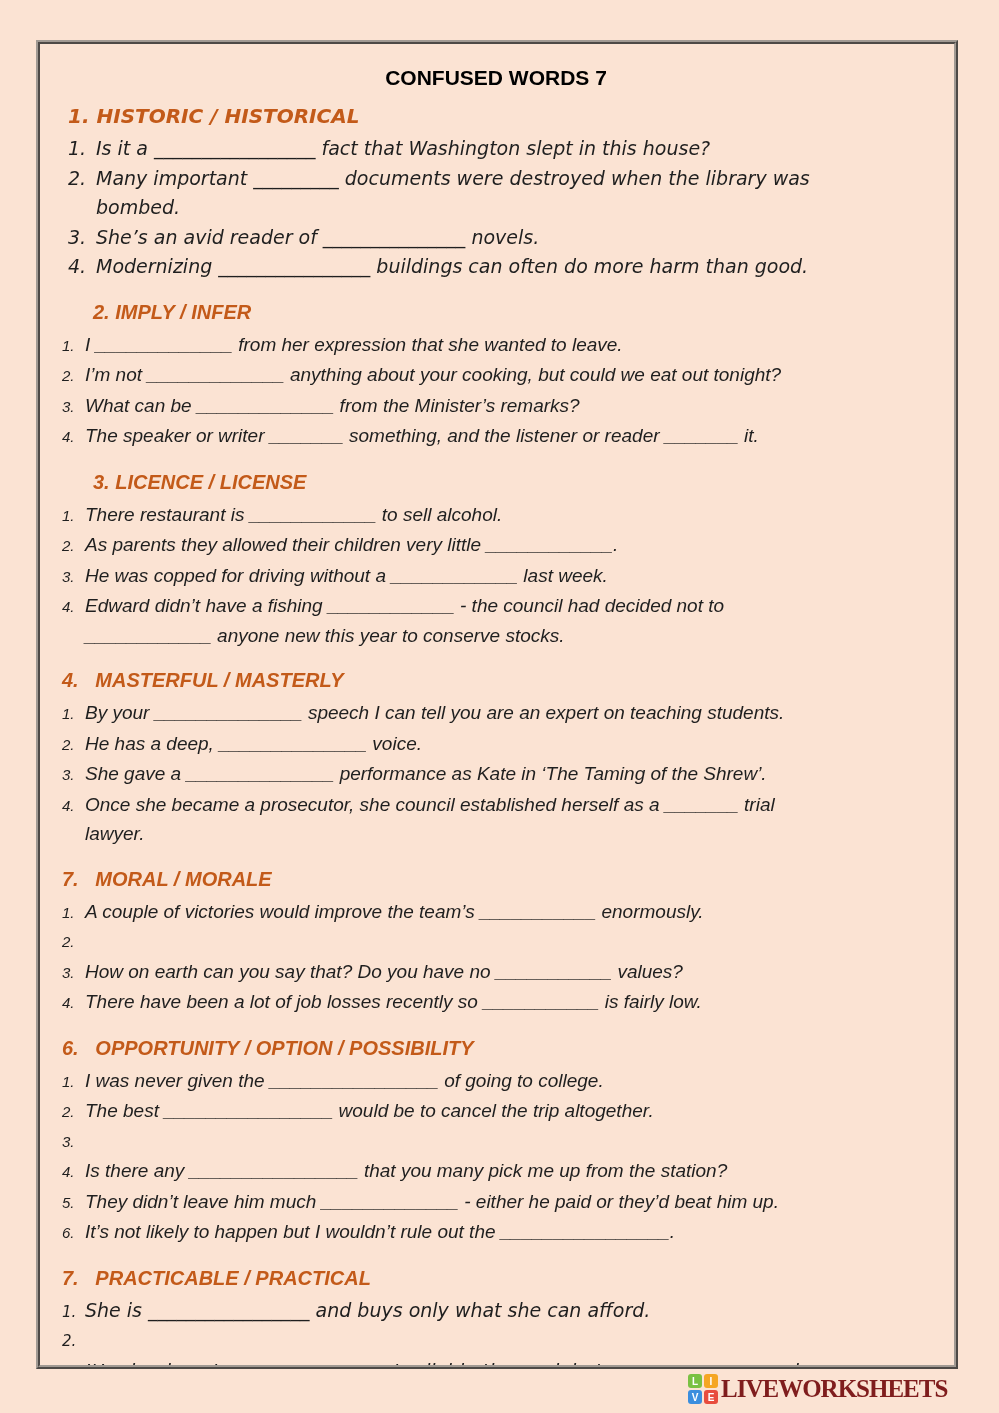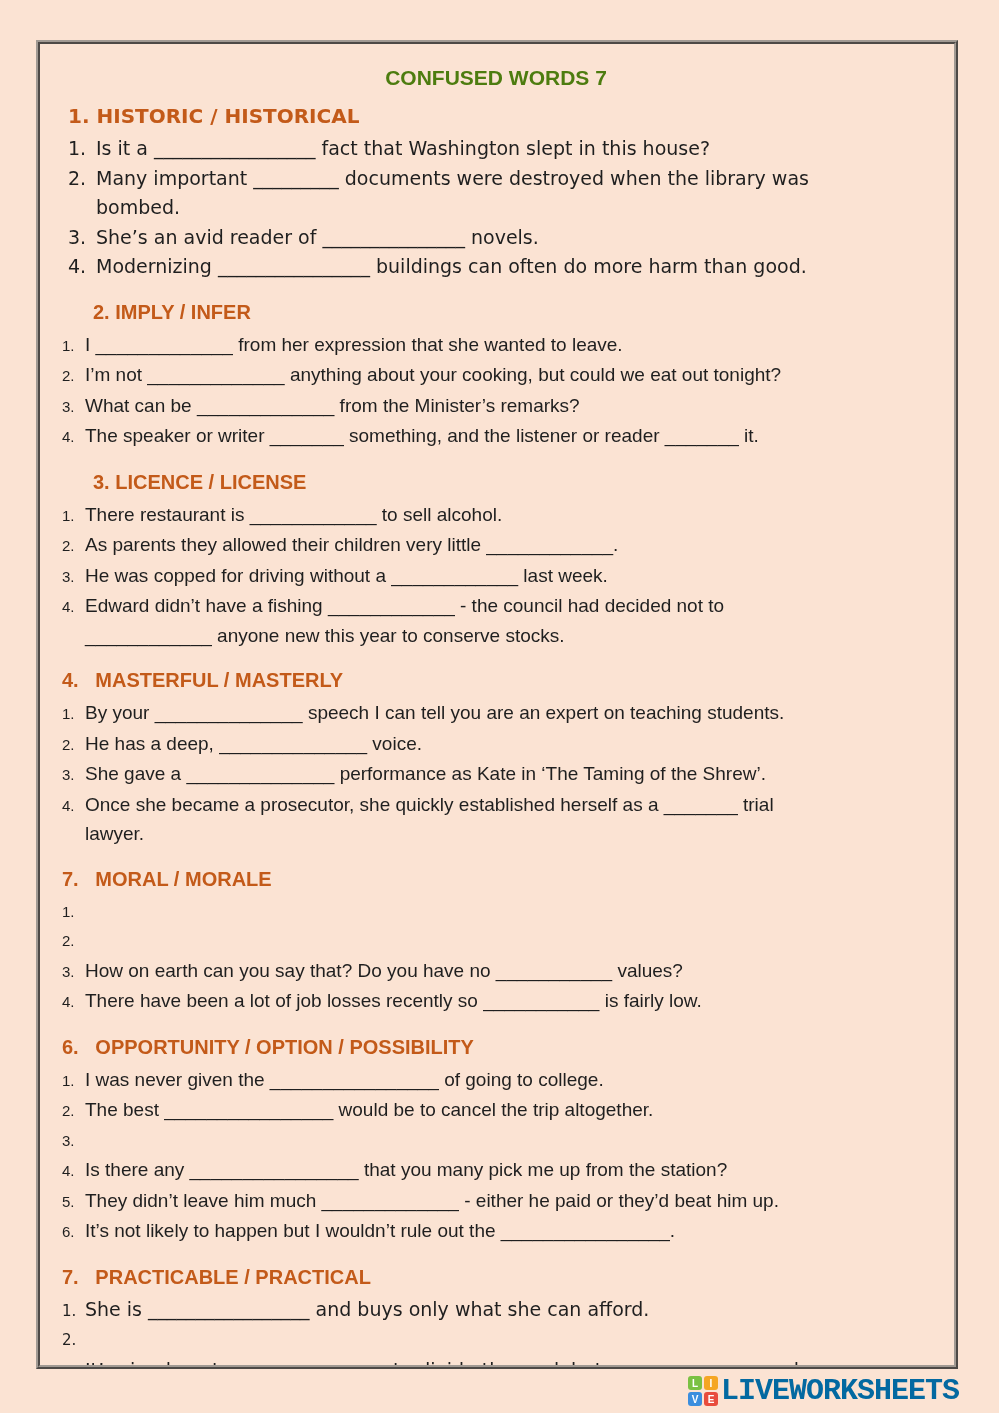--- a/index.html
+++ b/index.html
@@ -13,24 +13,24 @@
     position:absolute;left:36px;top:40px;
     width:922px;height:1329px;box-sizing:border-box;
     border:4px ridge #a19a93;
     padding:18px 24px 0 22px;
     overflow:hidden;
     background:#fbe3d3;
   }
   .title{
     text-align:center;
     font-family:"Liberation Sans",sans-serif;
-    font-weight:bold;font-size:21px;color:#4d7c0f;
+    font-weight:bold;font-size:21px;color:#000000;
     margin:4px 0 12px 0;
   }
-  .sec{margin-top:16px;}
+  .sec{margin-top:16px;font-style:italic;}
   .sec.first{margin-top:10px;}
   .heading{
     font-weight:bold;font-size:20px;color:#c35a19;
     line-height:29px;white-space:pre-wrap;
     font-family:"Liberation Sans",sans-serif;
   }
   .s1 .heading{font-family:"DejaVu Sans",sans-serif;padding-left:6px;}
   .s2 .heading,.s3 .heading{padding-left:31px;}
   .items{margin-top:3px;}
   .item{display:flex;align-items:baseline;line-height:29.5px;font-size:19px;}
@@ -51,23 +51,23 @@
   .logo-sq{
     border-radius:3px;color:#ffffff;
     font-family:"Liberation Sans",sans-serif;font-weight:bold;font-size:10px;
     display:flex;align-items:center;justify-content:center;
   }
   .sq-l{background:#7ac143;}
   .sq-i{background:#f5a623;}
   .sq-v{background:#3b8ede;}
   .sq-e{background:#e84c3d;}
   .wordmark{
-    font-family:Liberation Mono, monospace;
-    font-weight:bold;font-size:30px;letter-spacing:-1px;
-    color:#0369a1;
+    font-family:Liberation Serif, serif;
+    font-weight:bold;font-size:25px;letter-spacing:-1px;
+    color:#7f1d1d;
   }
 </style>
 </head>
 <body>
 
 <div class="sheet">
   <div class="title">CONFUSED WORDS 7</div>
 
   <div class="sec s1 first">
     <div class="heading">1. HISTORIC / HISTORICAL</div>
@@ -147,31 +147,32 @@
       <div class="item">
           <span class="num">2.</span>
           <span class="txt">He has a deep, ______________ voice.</span>
         </div>
       <div class="item">
           <span class="num">3.</span>
           <span class="txt">She gave a ______________ performance as Kate in ‘The Taming of the Shrew’.</span>
         </div>
       <div class="item">
           <span class="num">4.</span>
-          <span class="txt">Once she became a prosecutor, she quickly established herself as a _______ trial
+          <span class="txt">Once she became a prosecutor, she council established herself as a _______ trial
 lawyer.</span>
         </div>
     </div>
   </div>
 
   <div class="sec s5">
     <div class="heading">7.   MORAL / MORALE</div>
     <div class="items">
       <div class="item">
           <span class="num">1.</span>
+          <span class="txt">A couple of victories would improve the team’s ___________ enormously.</span>
         </div>
       <div class="item">
           <span class="num">2.</span>
         </div>
       <div class="item">
           <span class="num">3.</span>
           <span class="txt">How on earth can you say that? Do you have no ___________ values?</span>
         </div>
       <div class="item">
           <span class="num">4.</span>

